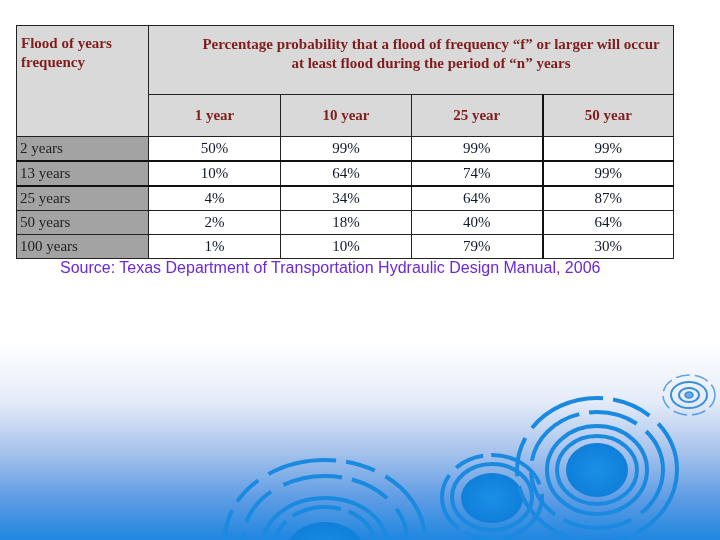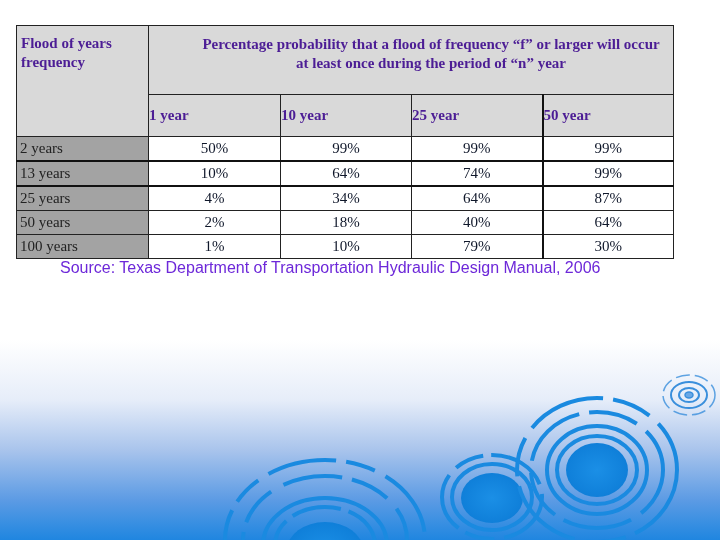--- a/index.html
+++ b/index.html
@@ -7,23 +7,23 @@
     width:720px; height:540px; overflow:hidden; position:relative;
     background: linear-gradient(to bottom, #ffffff 0px, #ffffff 340px, #e6edf9 400px, #a9c4ec 450px, #5c9be4 500px, #1f86e0 540px);
     font-family: "Liberation Serif", serif;
   }
   .tbl {
     position:absolute; left:16px; top:25px; width:657px;
     border-collapse:collapse; table-layout:fixed;
     font-family: "Liberation Serif", serif;
   }
   .tbl td, .tbl th { border:1px solid #222; padding:0; }
-  .tbl th { background:#d9d9d9; color:#4c1d95; font-weight:bold; font-size:15px; }
+  .tbl th { background:#d9d9d9; color:#7f1d1d; font-weight:bold; font-size:15px; }
   .h1 th { height:59px;padding-left:40px; }
-  .h2 th { height:41px; text-align:left;margin-left:7px; }
+  .h2 th { height:41px; text-align:center;margin-left:7px; }
   .corner { text-align:left; vertical-align:top; padding:8px 0 0 4px !important; line-height:19px; }
   .span-head { text-align:center; vertical-align:top; padding-top:9px !important; line-height:19px; }
   .tbl td { height:23px; font-size:15px; color:#0f172a; background:#fff; text-align:center; }
   .tbl td.rl { background:#a3a3a3; text-align:left; padding-left:3px; color:#222; }
   .thick-b { border-bottom:2px solid #111 !important; }
   .thick-r { border-right:2px solid #111 !important; }
   .source {
     position:absolute; left:60px; top:259px; font-size:16px; color:#6d28d9;
     font-family: "Liberation Sans", sans-serif; white-space:nowrap;
   }
@@ -41,21 +41,21 @@
       <col style="width:131px">
   </colgroup>
   <tbody>
       <tr class="h1">
     <th class="corner" rowspan="2">
       <div>Flood of years</div>
       <div>frequency</div>
     </th>
     <th class="span-head" colspan="4">
       <div>Percentage probability that a flood of frequency “f” or larger will occur</div>
-      <div>at least once during the period of “n” year</div>
+      <div>at least flood during the period of “n” years</div>
     </th>
   </tr>
   <tr class="h2">
     <th>1 year</th>
     <th>10 year</th>
     <th class="thick-r">25 year</th>
     <th>50 year</th>
   </tr>
   <tr>
     <td class="rl thick-b">2 years</td>

